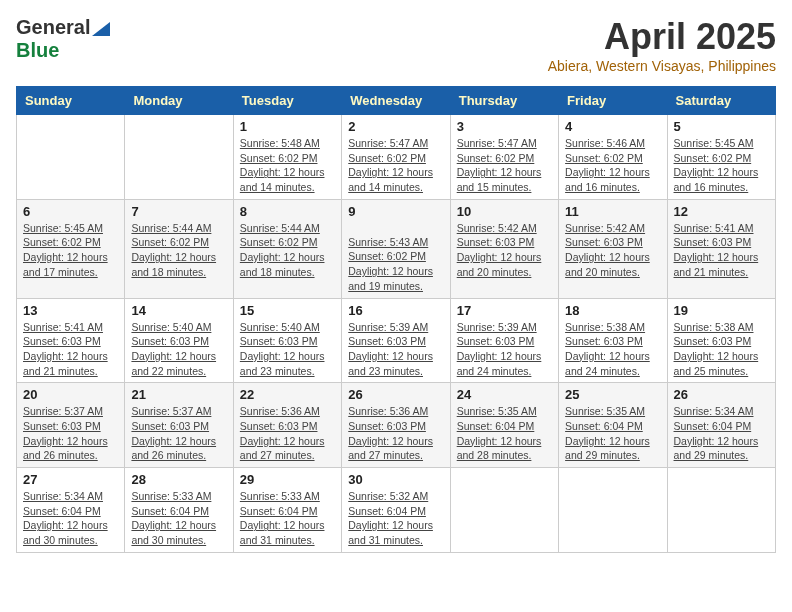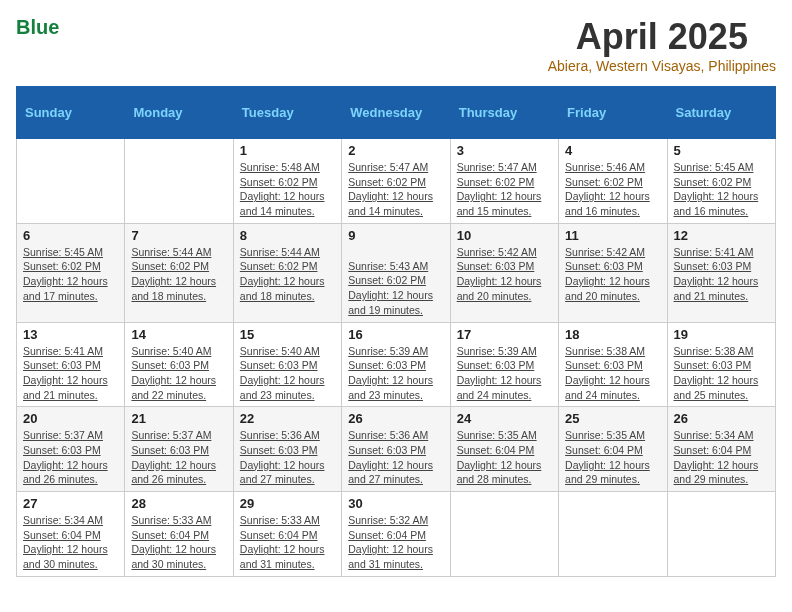--- a/index.html
+++ b/index.html
@@ -15,41 +15,41 @@
       justify-content: space-between;
       align-items: flex-start;
       margin-bottom: 12px;
     }
     .logo {
       display: flex;
       flex-direction: column;
       align-items: flex-start;
     }
     .title-section {
-      text-align: center;
+      text-align: right;
     }
     .month-title {
       font-size: 36px;
       font-weight: bold;
       color: #333;
     }
     .location-title {
       font-size: 14px;
       color: #a16207;
     }
     .calendar {
       width: 100%;
       border-collapse: collapse;
       border: 1px solid #ccc;
     }
     .calendar th {
       background: #1a5fa8;
-      color: #7dd3fc;
+      color: #fef9c3;
       text-align: left;
-      padding: 18px 8px;
+      padding: 6px 8px;
       font-size: 13px;
       border: 1px solid #1a5fa8;
     }
     .calendar td {
       vertical-align: top;
       border: 1px solid #ccc;
       padding: 4px 6px;
       width: 108px;
       min-height: 80px;
       font-size: 11px;
@@ -80,20 +80,26 @@
       align-items: center;
     }
     .logo-text-general { color: #333; font-size: 20px; font-weight: bold; }
     .logo-text-blue { color: #15803d; font-size: 20px; font-weight: bold; }
   </style>
 </head>
 <body>
 
 <div class="header">
   <div class="logo">
+    <div class="logo-row">
+      <span class="logo-text-general">General</span>
+      <svg width="18" height="14" viewBox="0 0 18 14" style="margin-left:2px;margin-top:2px;">
+        <polygon points="0,14 18,0 18,14" fill="#1a5fa8"></polygon>
+      </svg>
+    </div>
     <span class="logo-text-blue">Blue</span>
   </div>
   <div class="title-section">
     <div class="month-title">April 2025</div>
     <div class="location-title">Abiera, Western Visayas, Philippines</div>
   </div>
 </div>
 
 <table class="calendar">
   <thead>

